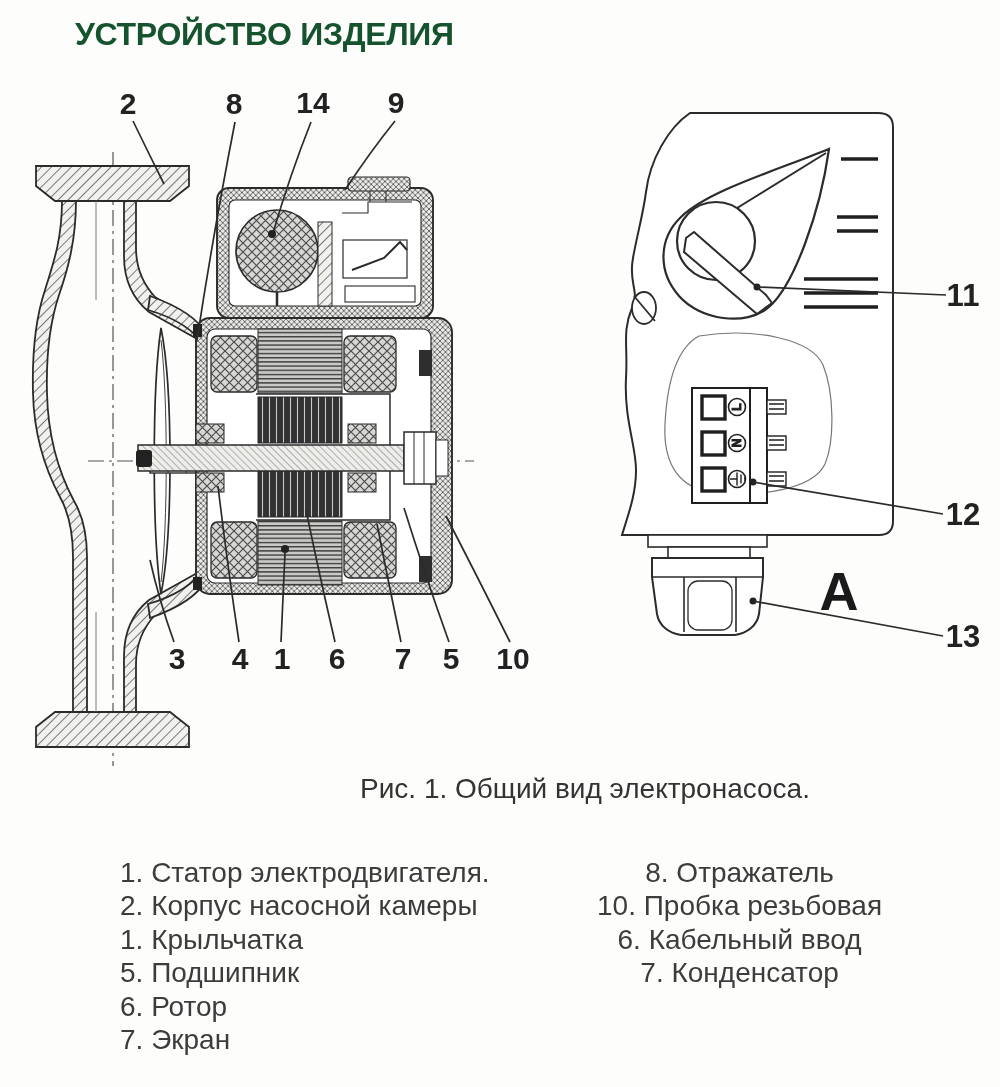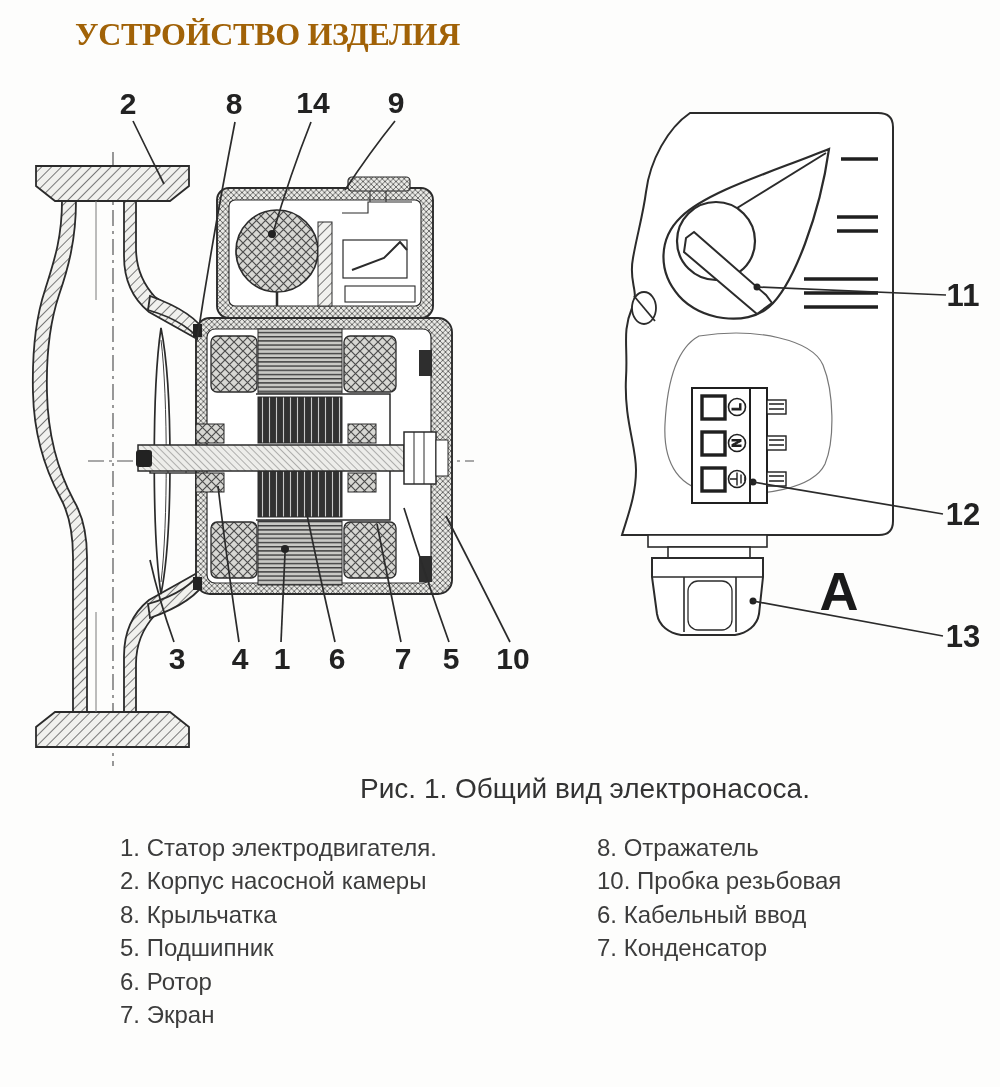--- a/index.html
+++ b/index.html
@@ -1,25 +1,25 @@
 <!DOCTYPE html>
 <html><head>
 <meta charset="utf-8">
 <style>
   html,body{margin:0;padding:0;background:#ffffff;}
   #page{position:relative;width:1000px;height:1087px;background:#fdfdfc;overflow:hidden;
         font-family:"Liberation Sans","DejaVu Sans",sans-serif;color:#2b2b2b;}
   #title{position:absolute;left:75px;top:16px;font-size:32px;font-weight:800;
-         letter-spacing:-0.3px;color:#a16207;white-space:nowrap;font-family:Liberation Serif, serif;}
+         letter-spacing:-0.3px;color:#14532d;white-space:nowrap;}
   #figsvg{position:absolute;left:0;top:0;}
   #caption{position:absolute;left:170px;top:773px;width:830px;text-align:center;
            font-size:28px;color:#333;}
-  .legend-col{position:absolute;top:831px;font-size:24px;color:#3c3c3c;}
+  .legend-col{position:absolute;top:856px;font-size:28px;color:#3c3c3c;}
   #legend-left{left:120px;}
-  #legend-right{left:597px;}
+  #legend-right{left:597px;text-align:center;}
   .legend-item{height:33.4px;line-height:33.4px;white-space:nowrap;}
   svg text{font-family:"Liberation Sans","DejaVu Sans",sans-serif;}
   .callout-num{font-size:30px;font-weight:800;fill:#222;}
   .callout-num-r{font-size:31px;font-weight:700;fill:#222;}
   .leader{fill:none;stroke:#2b2b2b;stroke-width:1.7;}
 </style>
 </head>
 <body>
 
 <div id="page">
@@ -239,21 +239,21 @@
         <text class="callout-num-r" x="963" y="647" text-anchor="middle">13</text>
       </g>
     </g>
   </svg>
 
   <div id="caption">Рис. 1. Общий вид электронасоса.</div>
 
   <div id="legend-left" class="legend-col">
     <div class="legend-item">1. Статор электродвигателя.</div>
     <div class="legend-item">2. Корпус насосной камеры</div>
-    <div class="legend-item">8. Крыльчатка</div>
+    <div class="legend-item">1. Крыльчатка</div>
     <div class="legend-item">5. Подшипник</div>
     <div class="legend-item">6. Ротор</div>
     <div class="legend-item">7. Экран</div>
   </div>
 
   <div id="legend-right" class="legend-col">
     <div class="legend-item">8. Отражатель</div>
     <div class="legend-item">10. Пробка резьбовая</div>
     <div class="legend-item">6. Кабельный ввод</div>
     <div class="legend-item">7. Конденсатор</div>

